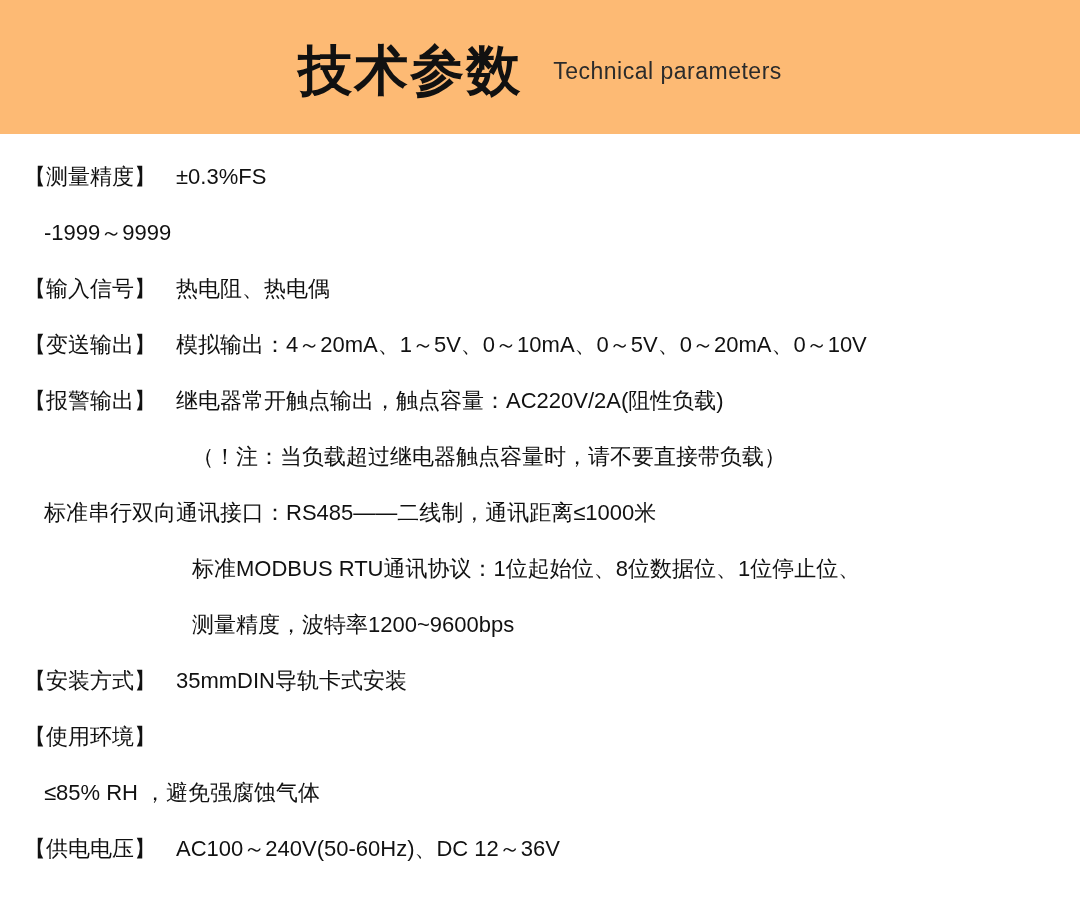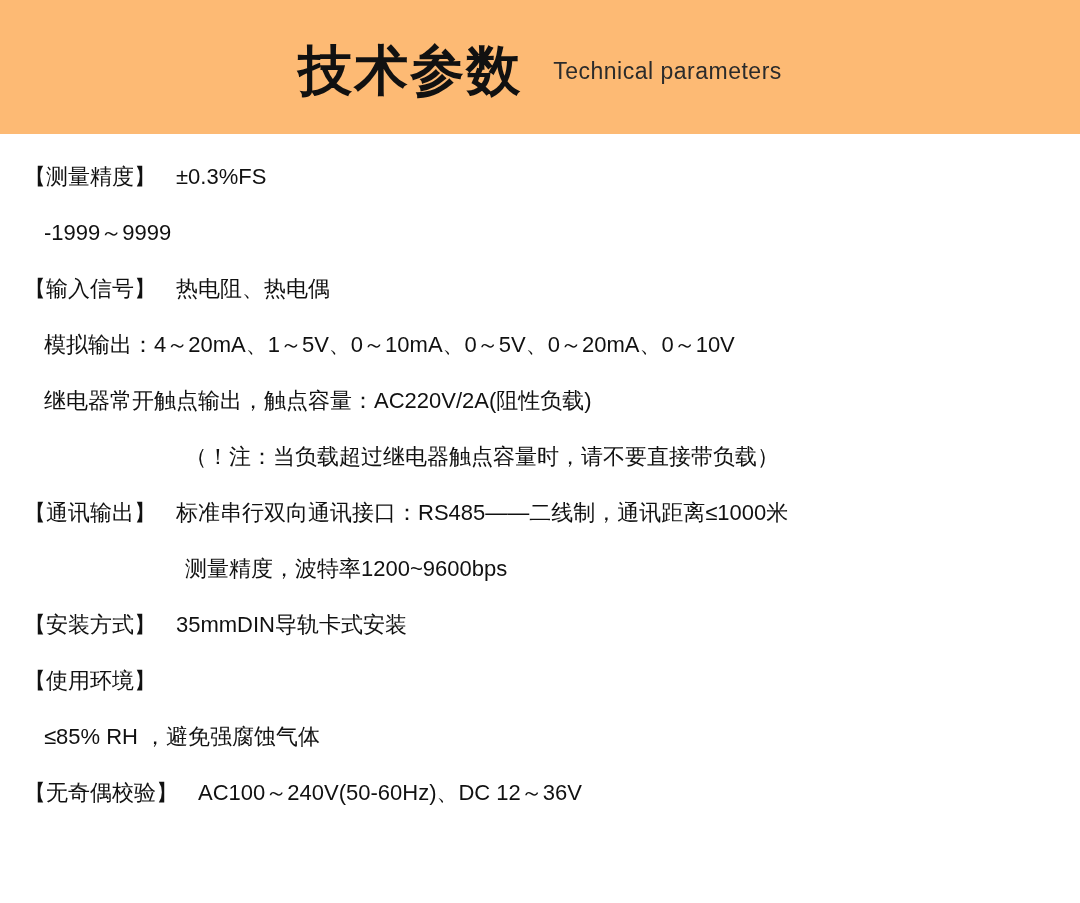--- a/index.html
+++ b/index.html
@@ -65,21 +65,21 @@
     white-space: nowrap;
   }
   .spec-row.cont {
     margin-bottom: 18px;
   }
   .spec-row.cont .spec-indent {
     flex: 0 0 auto;
     width: 152px;
   }
   .spec-row.cont .spec-value {
-    margin-left: 9px;
+    margin-left: 16px;
   }
 </style>
 </head>
 <body>
 
 <div class="header">
   <div class="header-title">技术参数</div>
   <div class="header-subtitle">Technical parameters</div>
 </div>
 
@@ -93,54 +93,59 @@
   <div class="spec-row">
     <span class="spec-value">-1999～9999</span>
   </div>
 
   <div class="spec-row">
     <span class="spec-label">【输入信号】</span>
     <span class="spec-value">热电阻、热电偶</span>
   </div>
 
   <div class="spec-row">
+    <span class="spec-label">【变送输出】</span>
     <span class="spec-value">模拟输出：4～20mA、1～5V、0～10mA、0～5V、0～20mA、0～10V</span>
   </div>
 
   <div class="spec-row">
+    <span class="spec-label">【报警输出】</span>
     <span class="spec-value">继电器常开触点输出，触点容量：AC220V/2A(阻性负载)</span>
   </div>
 
   <div class="spec-row cont">
     <span class="spec-indent"></span>
     <span class="spec-value">（！注：当负载超过继电器触点容量时，请不要直接带负载）</span>
   </div>
 
   <div class="spec-row">
-    <span class="spec-label">【通讯输出】</span>
     <span class="spec-value">标准串行双向通讯接口：RS485——二线制，通讯距离≤1000米</span>
   </div>
 
+  <div class="spec-row cont">
+    <span class="spec-indent"></span>
+    <span class="spec-value">标准MODBUS RTU通讯协议：1位起始位、8位数据位、1位停止位、</span>
+  </div>
 
   <div class="spec-row cont">
     <span class="spec-indent"></span>
     <span class="spec-value">测量精度，波特率1200~9600bps</span>
   </div>
 
   <div class="spec-row">
     <span class="spec-label">【安装方式】</span>
     <span class="spec-value">35mmDIN导轨卡式安装</span>
   </div>
 
   <div class="spec-row">
     <span class="spec-label">【使用环境】</span>
   </div>
 
   <div class="spec-row">
     <span class="spec-value">≤85% RH ，避免强腐蚀气体</span>
   </div>
 
   <div class="spec-row">
-    <span class="spec-label">【无奇偶校验】</span>
+    <span class="spec-label">【供电电压】</span>
     <span class="spec-value">AC100～240V(50-60Hz)、DC 12～36V</span>
   </div>
 
 </div>
 
 </body></html>

